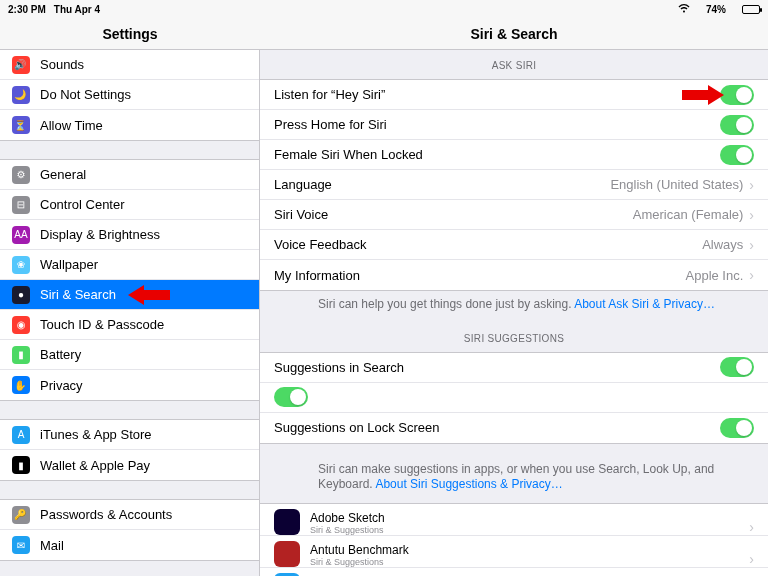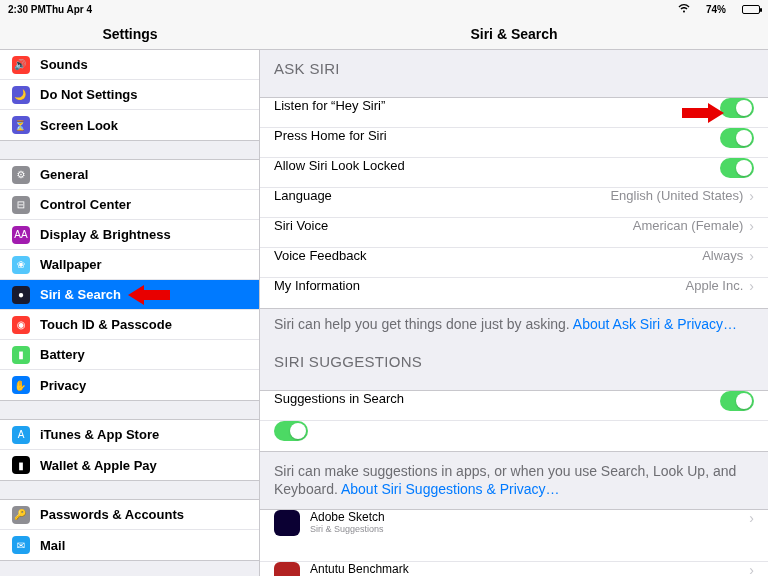--- a/index.html
+++ b/index.html
@@ -1,43 +1,43 @@
 <!DOCTYPE html>
 <html><head>
 <meta charset="utf-8">
 <style>
   * { box-sizing: border-box; margin: 0; padding: 0; }
   body { font-family: -apple-system, "Helvetica Neue", Arial, sans-serif; background: #efeff4; width: 768px; height: 576px; overflow: hidden; font-size: 13px; color: #000; }
   .statusbar { height: 18px; display: flex; align-items: center; padding: 0 8px; font-size: 10px; font-weight: 600; justify-content: space-between; background:#f7f7f7; }
-  .sb-left { display:flex; }
+  .sb-left { display:flex; gap:8px; }
   .sb-right { display:flex; gap:16px; align-items:center; }
   .header { height: 32px; display: flex; border-bottom: 1px solid #c8c7cc; background:#f7f7f7;}
   .header .left { width: 260px; text-align: center; font-weight: 600; line-height: 32px; font-size: 14px;}
   .header .right { flex: 1; text-align: center; font-weight: 600; line-height: 32px; font-size: 14px;}
   .content { display: flex; height: calc(576px - 18px - 32px); }
   .sidebar { width: 260px; border-right: 1px solid #c8c7cc; overflow-y: auto; background:#efeff4;}
   .detail { flex: 1; overflow-y: auto; background:#efeff4;}
   .group { background: #fff; border-top:1px solid #c8c7cc; border-bottom:1px solid #c8c7cc; margin-bottom: 18px; }
   .group.first { margin-top:0; border-top:none; margin-bottom:18px;}
   .row { display:flex; align-items:center; height:30px; padding:0 12px; border-bottom:1px solid #e5e5ea; position:relative;}
   .row:last-child { border-bottom:none; }
   .row.sel { background:#007aff; color:#fff; }
   .icon { width:18px; height:18px; border-radius:4px; margin-right:10px; display:flex; align-items:center; justify-content:center; color:#fff; font-size:10px; flex-shrink:0;}
-  .row span.lbl { flex:1; font-size:13px;font-weight:bold;}
-  .drow { display:flex; min-height:30px; padding:0 14px; border-bottom:1px solid #e5e5ea; background:#fff;}
+  .row span.lbl { flex:1; font-size:13px;}
+  .drow { display:flex; align-items:center; min-height:30px; padding:0 14px; border-bottom:1px solid #e5e5ea; background:#fff;}
   .drow:last-child { border-bottom:none;}
   .drow .dlbl { flex:1; font-size:13px;}
   .drow .dval { color:#8e8e93; font-size:13px; margin-right:6px;}
   .chevron { color:#c7c7cc; font-size:14px;}
   .toggle { width:34px; height:20px; border-radius:10px; background:#4cd964; position:relative;}
   .toggle::after { content:""; position:absolute; right:2px; top:2px; width:16px; height:16px; background:#fff; border-radius:50%; box-shadow:0 1px 2px rgba(0,0,0,.2);}
-  .ghead { color:#6d6d72; font-size:15px; padding:10px 14px 20px; text-transform:uppercase; letter-spacing:.3px;}
-  .gfoot { color:#6d6d72; font-size:14px; padding:6px 14px 10px; line-height:1.3;}
+  .ghead { color:#6d6d72; font-size:10px; padding:10px 14px 8px; text-transform:uppercase; letter-spacing:.3px;text-align:center;}
+  .gfoot { color:#6d6d72; font-size:12px; padding:6px 14px 10px; line-height:1.3;margin-left:44px;}
   .gfoot a { color:#007aff; text-decoration:none;}
-  .approw { display:flex; align-items:flex-start; height:52px; padding:0 14px; border-bottom:1px solid #e5e5ea; background:#fff;}
+  .approw { display:flex; align-items:flex-end; height:32px; padding:0 14px; border-bottom:1px solid #e5e5ea; background:#fff;}
   .approw .aicon { width:26px;height:26px;border-radius:6px;margin-right:10px;display:flex;align-items:center;justify-content:center;color:#fff;font-size:10px;}
   .approw .atext{flex:1;}
   .approw .aname{font-size:12px;}
   .approw .asub{font-size:9px;color:#8e8e93;}
   .battery { width:18px;height:9px;border:1px solid #000;border-radius:2px;position:relative;}
   .battery::after{content:"";position:absolute;right:-3px;top:2px;width:2px;height:4px;background:#000;border-radius:1px;}
   .battery .fill{background:#000;height:100%;width:74%;}
   .wifi { font-size:10px;}
   .rel{position:relative;}
 </style>
@@ -71,21 +71,21 @@
         <div class="row">
           <div class="icon" style="background: rgb(255, 59, 48);">🔊</div>
           <span class="lbl">Sounds</span>
         </div>
         <div class="row">
           <div class="icon" style="background: rgb(88, 86, 214);">🌙</div>
           <span class="lbl">Do Not Settings</span>
         </div>
         <div class="row">
           <div class="icon" style="background: rgb(88, 86, 214);">⏳</div>
-          <span class="lbl">Screen Look</span>
+          <span class="lbl">Allow Time</span>
         </div>
       </div>
     <div class="group" id="sg2">
         <div class="row">
           <div class="icon" style="background: rgb(142, 142, 147);">⚙</div>
           <span class="lbl">General</span>
         </div>
         <div class="row">
           <div class="icon" style="background: rgb(142, 142, 147);">⊟</div>
           <span class="lbl">Control Center</span>
@@ -147,21 +147,21 @@
           <div class="toggle"></div>
           <span style="position: absolute; right: 44px; top: 5px;"><svg width="42" height="20" viewBox="0 0 42 20">
               <polygon points="42,10 26,0 26,5 0,5 0,15 26,15 26,20" fill="#e80000"></polygon>
             </svg></span>
         </div>
         <div class="drow rel">
           <span class="dlbl">Press Home for Siri</span>
           <div class="toggle"></div>
         </div>
         <div class="drow rel">
-          <span class="dlbl">Allow Siri Look Locked</span>
+          <span class="dlbl">Female Siri When Locked</span>
           <div class="toggle"></div>
         </div>
         <div class="drow rel">
           <span class="dlbl">Language</span>
           <span class="dval">English (United States)</span>
           <span class="chevron">›</span>
         </div>
         <div class="drow rel">
           <span class="dlbl">Siri Voice</span>
           <span class="dval">American (Female)</span>
@@ -175,26 +175,30 @@
         <div class="drow rel">
           <span class="dlbl">My Information</span>
           <span class="dval">Apple Inc.</span>
           <span class="chevron">›</span>
         </div>
       </div>
     <div class="gfoot">
       <span>Siri can help you get things done just by asking. </span><a href="#">About Ask Siri &amp; Privacy…</a>
     </div>
     <div class="ghead">SIRI SUGGESTIONS</div>
-    <div class="group" style="margin-bottom:4px;" id="sugg">
+    <div class="group" style="margin-bottom:12px;" id="sugg">
         <div class="drow">
           <span class="dlbl">Suggestions in Search</span>
           <div class="toggle"></div>
         </div>
         <div class="drow">
+          <div class="toggle"></div>
+        </div>
+        <div class="drow">
+          <span class="dlbl">Suggestions on Lock Screen</span>
           <div class="toggle"></div>
         </div>
       </div>
     <div class="gfoot">
       <span>Siri can make suggestions in apps, or when you use Search, Look Up, and Keyboard. </span><a href="#">About Siri Suggestions &amp; Privacy…</a>
     </div>
     <div class="group" style="margin-bottom:0;" id="apps">
         <div class="approw">
           <div class="aicon" style="background: rgb(11, 0, 51);"></div>
           <div class="atext">

